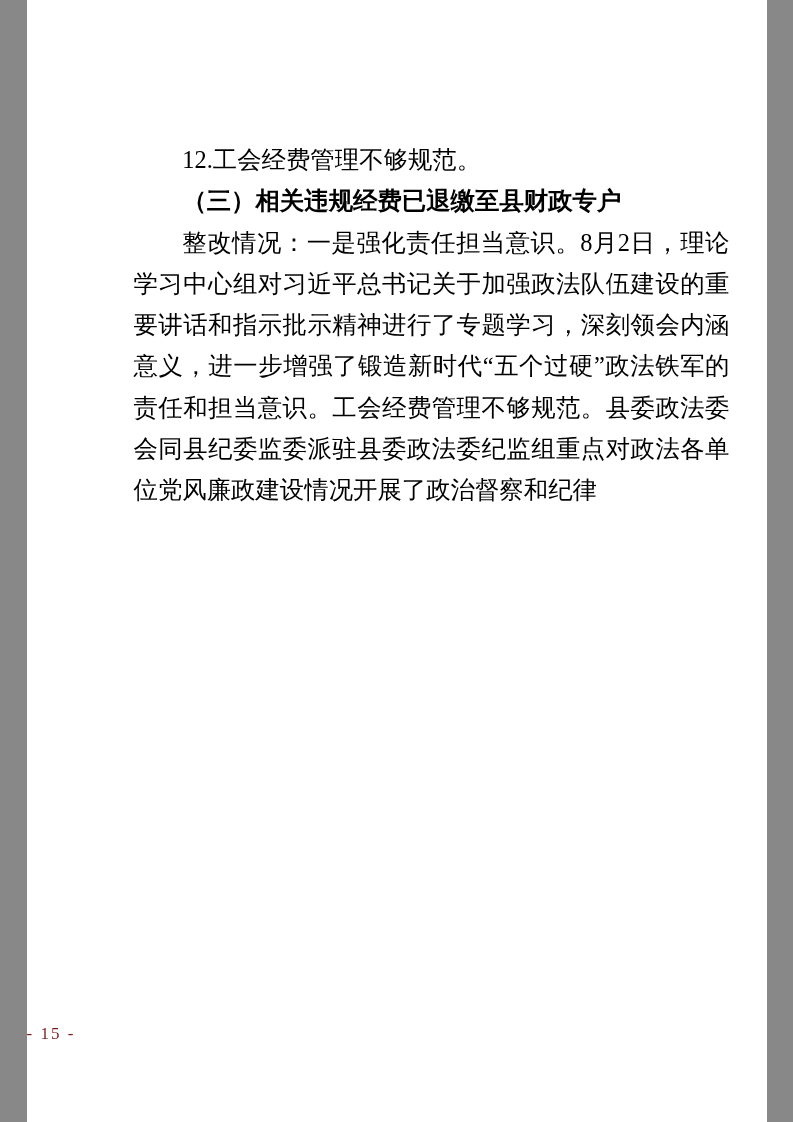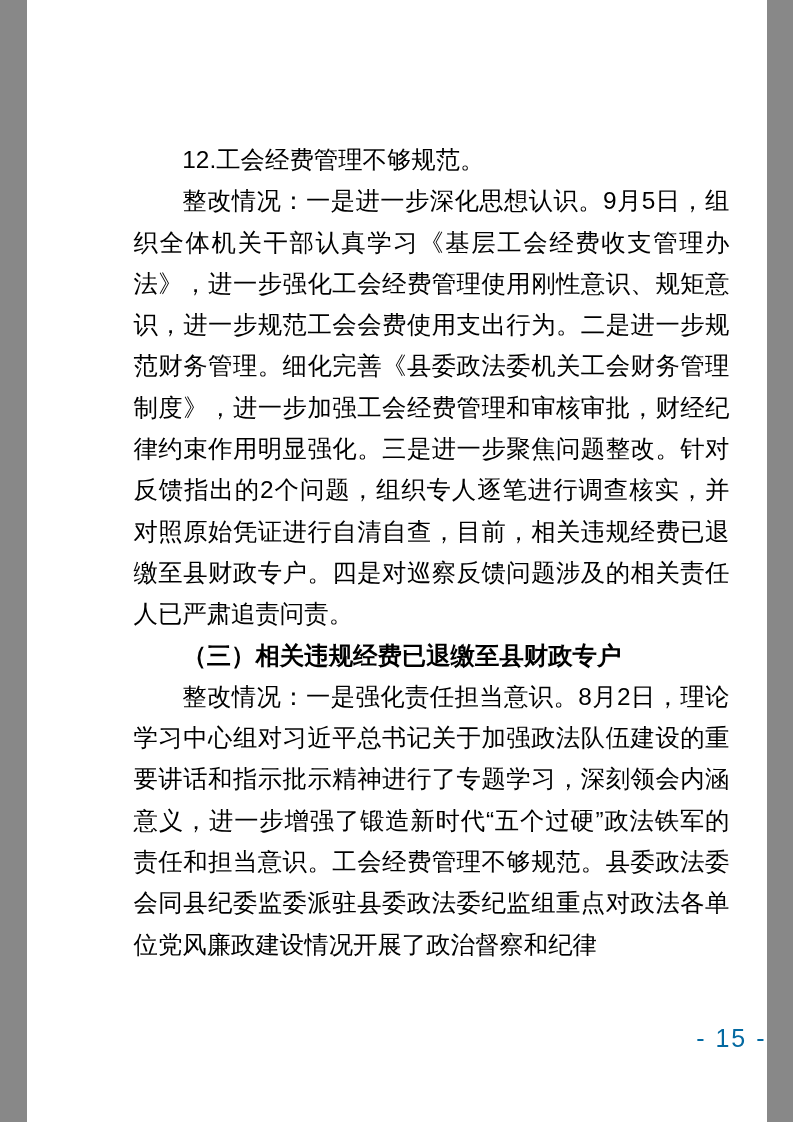--- a/index.html
+++ b/index.html
@@ -7,21 +7,21 @@
     padding: 0;
     background: #888;
   }
   .page {
     position: relative;
     width: 740px;
     height: 1122px;
     margin: 0 auto;
     background: #ffffff;
     overflow: hidden;
-    font-family: Liberation Sans, sans-serif;
+    font-family: Liberation Serif, serif;
     color: #000000;
   }
   .text-block {
     position: absolute;
     left: 107px;
     top: 139px;
     width: 596px;
     font-size: 24.4px;
     line-height: 41.3px;
     text-align: justify;
@@ -34,31 +34,30 @@
     font-weight: normal;
   }
   .para.bold {
     font-weight: bold;
   }
   .page-number {
     position: absolute;
     left: 0;
     right: 0;
     top: 1024px;
-    text-align: right;
-    font-size: 25px;
+    text-align: left;
+    font-size: 17px;
     letter-spacing: 2px;
-    color: #0369a1;
+    color: #7f1d1d;
   }
 </style>
 </head>
 <body>
 
 <div class="page">
   <div class="text-block">
     <p class="para">12.工会经费管理不够规范。</p>
-    <p class="para">整改情况：一是进一步深化思想认识。9月5日，组织全体机关干部认真学习《基层工会经费收支管理办法》，进一步强化工会经费管理使用刚性意识、规矩意识，进一步规范工会会费使用支出行为。二是进一步规范财务管理。细化完善《县委政法委机关工会财务管理制度》，进一步加强工会经费管理和审核审批，财经纪律约束作用明显强化。三是进一步聚焦问题整改。针对反馈指出的2个问题，组织专人逐笔进行调查核实，并对照原始凭证进行自清自查，目前，相关违规经费已退缴至县财政专户。四是对巡察反馈问题涉及的相关责任人已严肃追责问责。</p>
     <p class="para bold">（三）相关违规经费已退缴至县财政专户</p>
     <p class="para">整改情况：一是强化责任担当意识。8月2日，理论学习中心组对习近平总书记关于加强政法队伍建设的重要讲话和指示批示精神进行了专题学习，深刻领会内涵意义，进一步增强了锻造新时代“五个过硬”政法铁军的责任和担当意识。工会经费管理不够规范。县委政法委会同县纪委监委派驻县委政法委纪监组重点对政法各单位党风廉政建设情况开展了政治督察和纪律</p>
   </div>
 
   <div class="page-number">- 15 -</div>
 </div>
 
 </body></html>

